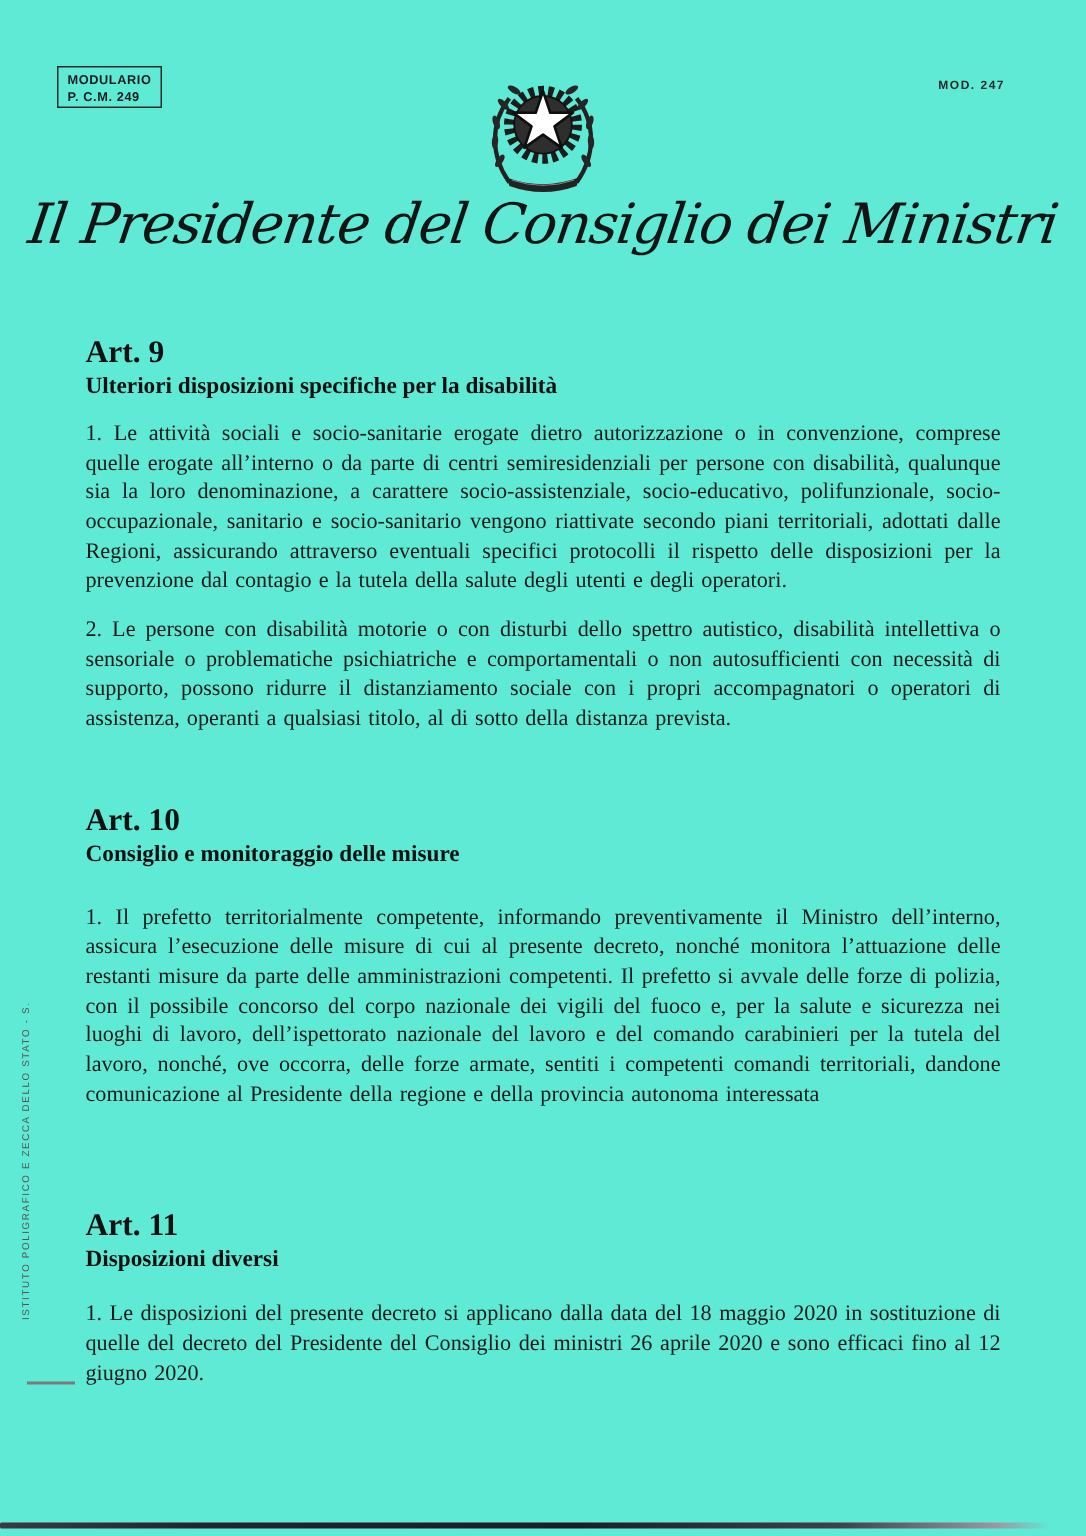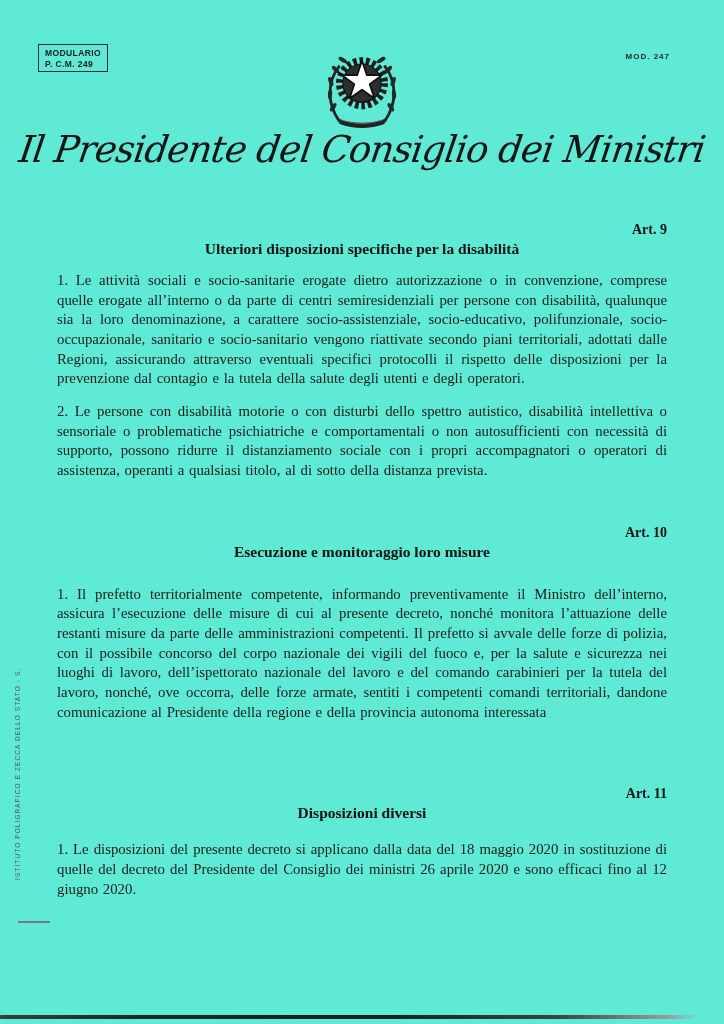--- a/index.html
+++ b/index.html
@@ -63,28 +63,27 @@
     transform:skewX(-8deg);
   }
 
   
   .doc-body{
     position:absolute;
     left:57px; right:57px;
     top:212px;
   }
   .art-number{
-    text-align:right;
-    font-weight:bold;
-    font-size:14px;
+    text-align:left;
+    font-weight:bold;
+    font-size:21px;
     margin:0;
     color:#111;
   }
   .art-title{
-    text-align:center;
     font-weight:bold;
     font-size:15.5px;
     margin:2px 0 0 0;
     color:#111;
   }
   .para{
     font-size:14.8px;
     line-height:1.33;
     text-align:justify;
     margin:13px 0 0 0;
@@ -174,21 +173,21 @@
 
     <section class="sec-9">
       <p class="art-number">Art. 9</p>
       <p class="art-title">Ulteriori disposizioni specifiche per la disabilità</p>
       <p class="para">1. Le attività sociali e socio-sanitarie erogate dietro autorizzazione o in convenzione, comprese quelle erogate all’interno o da parte di centri semiresidenziali per persone con disabilità, qualunque sia la loro denominazione, a carattere socio-assistenziale, socio-educativo, polifunzionale, socio-occupazionale, sanitario e socio-sanitario vengono riattivate secondo piani territoriali, adottati dalle Regioni, assicurando attraverso eventuali specifici protocolli il rispetto delle disposizioni per la prevenzione dal contagio e la tutela della salute degli utenti e degli operatori.</p>
       <p class="para">2. Le persone con disabilità motorie o con disturbi dello spettro autistico, disabilità intellettiva o sensoriale o problematiche psichiatriche e comportamentali o non autosufficienti con necessità di supporto, possono ridurre il distanziamento sociale con i propri accompagnatori o operatori di assistenza, operanti a qualsiasi titolo, al di sotto della distanza prevista.</p>
     </section>
 
     <section class="sec-10">
       <p class="art-number">Art. 10</p>
-      <p class="art-title">Esecuzione e monitoraggio loro misure</p>
+      <p class="art-title">Consiglio e monitoraggio delle misure</p>
       <p class="para">1. Il prefetto territorialmente competente, informando preventivamente il Ministro dell’interno, assicura l’esecuzione delle misure di cui al presente decreto, nonché monitora l’attuazione delle restanti misure da parte delle amministrazioni competenti. Il prefetto si avvale delle forze di polizia, con il possibile concorso del corpo nazionale dei vigili del fuoco e, per la salute e sicurezza nei luoghi di lavoro, dell’ispettorato nazionale del lavoro e del comando carabinieri per la tutela del lavoro, nonché, ove occorra, delle forze armate, sentiti i competenti comandi territoriali, dandone comunicazione al Presidente della regione e della provincia autonoma interessata</p>
     </section>
 
     <section class="sec-11">
       <p class="art-number">Art. 11</p>
       <p class="art-title">Disposizioni diversi</p>
       <p class="para">1. Le disposizioni del presente decreto si applicano dalla data del 18 maggio 2020 in sostituzione di quelle del decreto del Presidente del Consiglio dei ministri 26 aprile 2020 e sono efficaci fino al 12 giugno 2020.</p>
     </section>
 
   </div>

